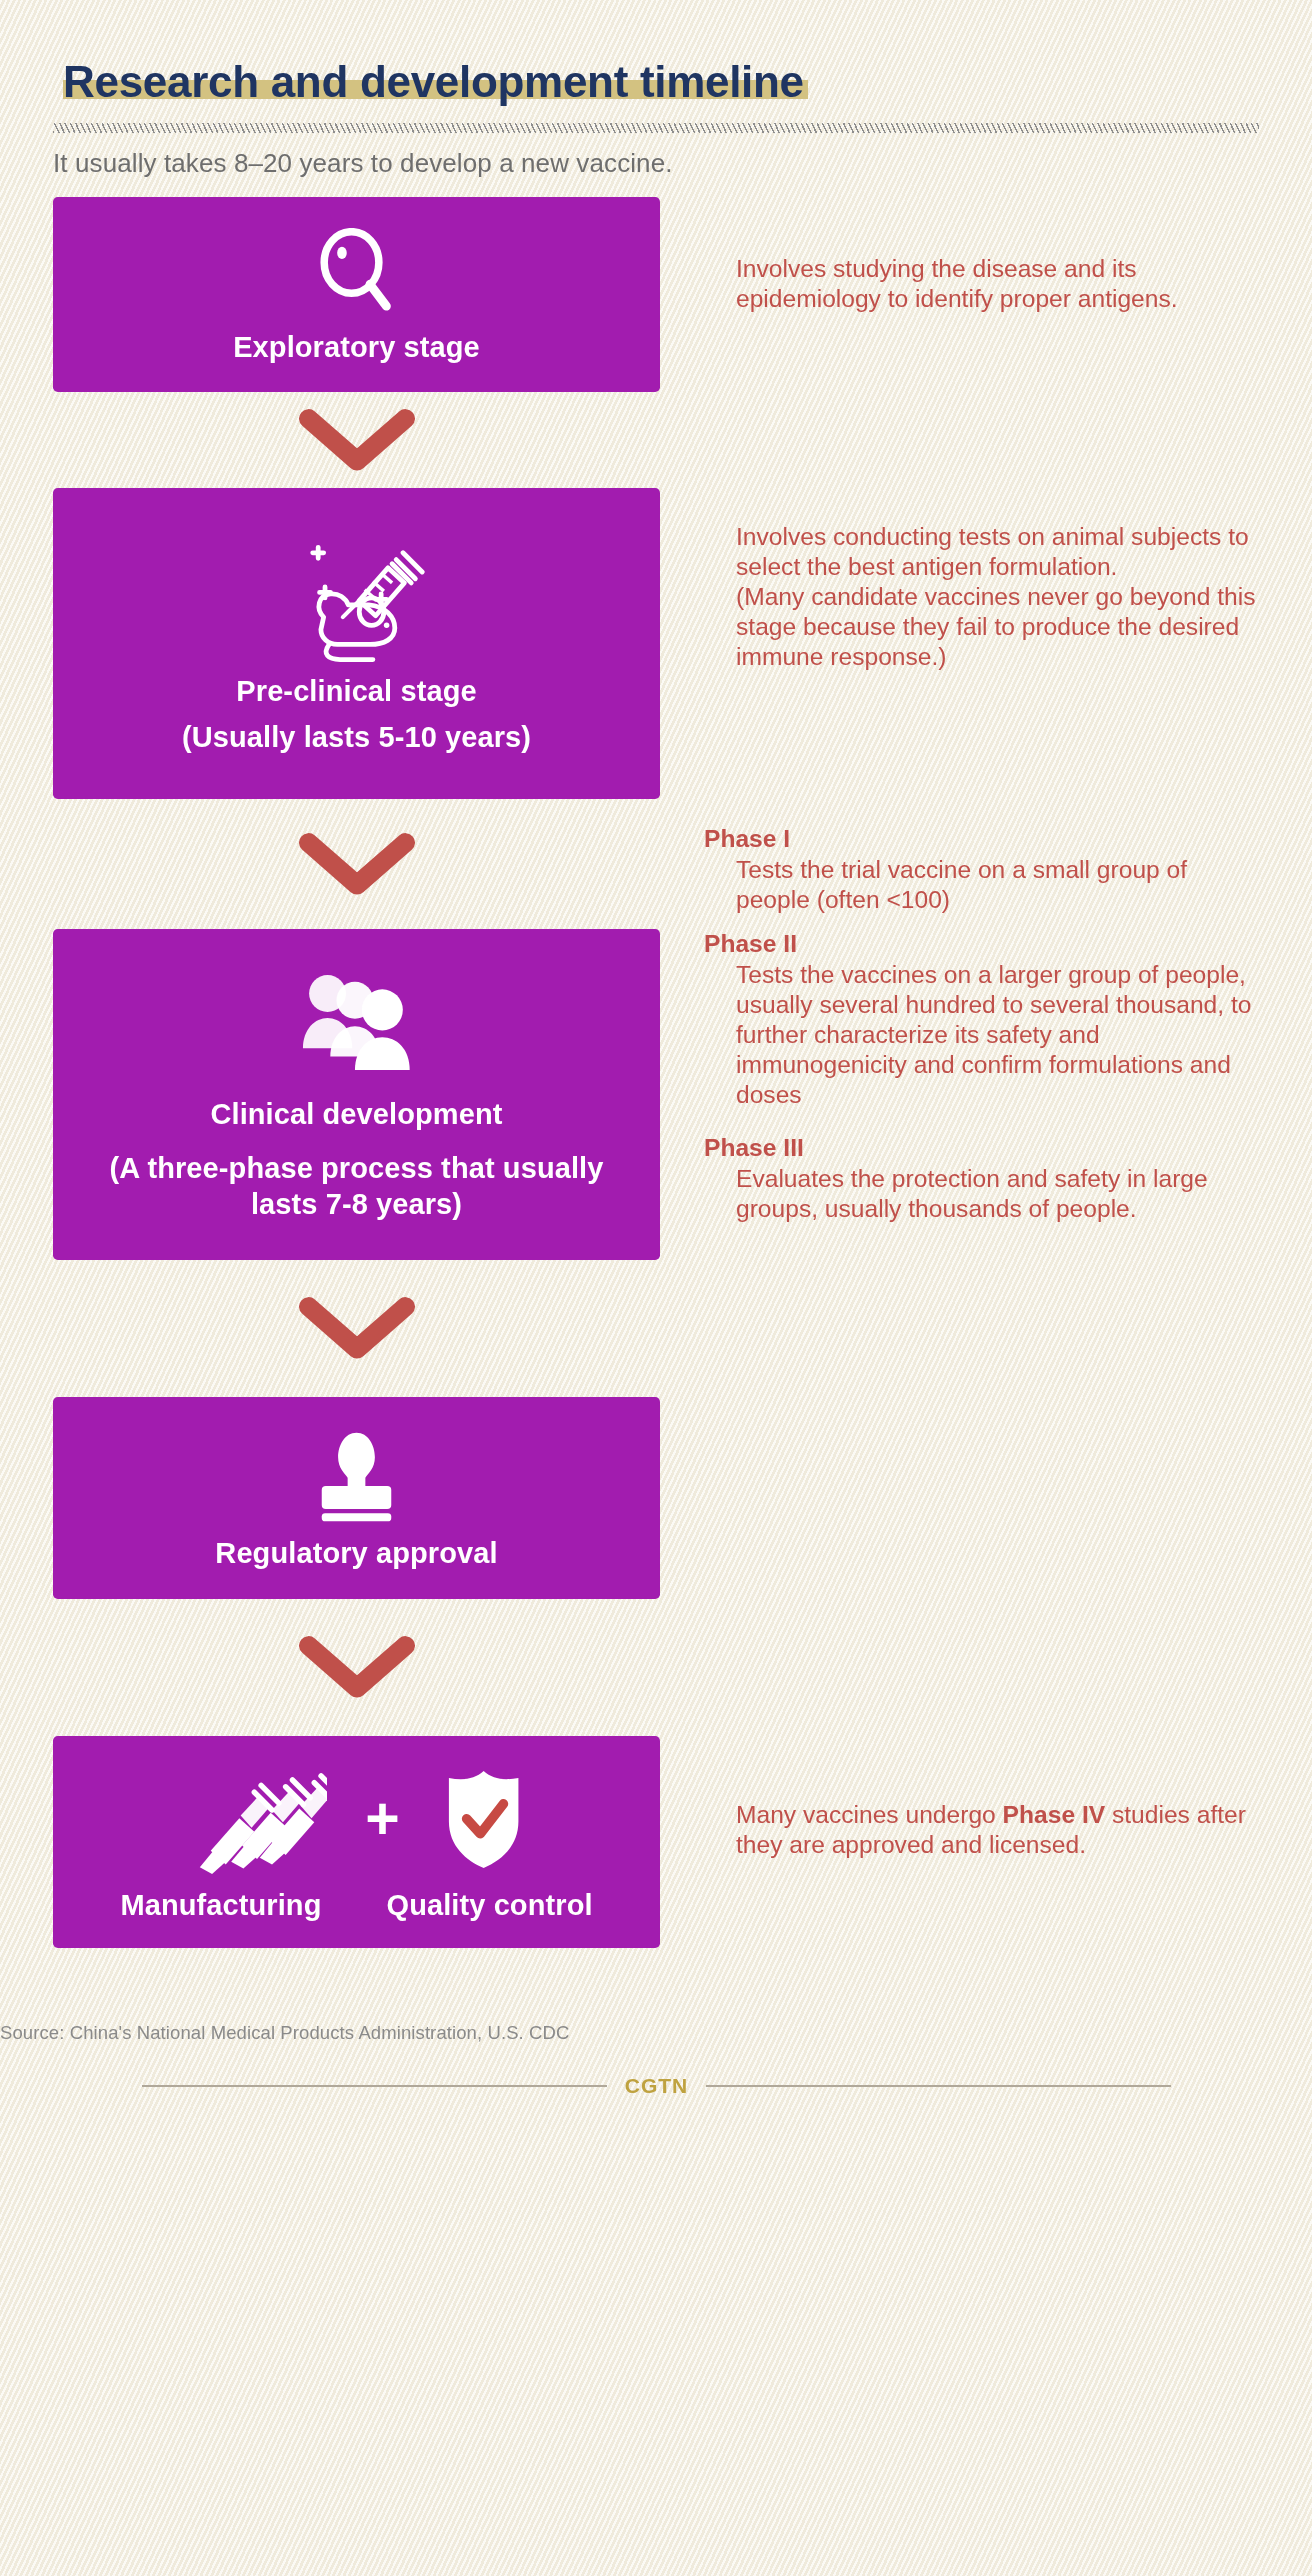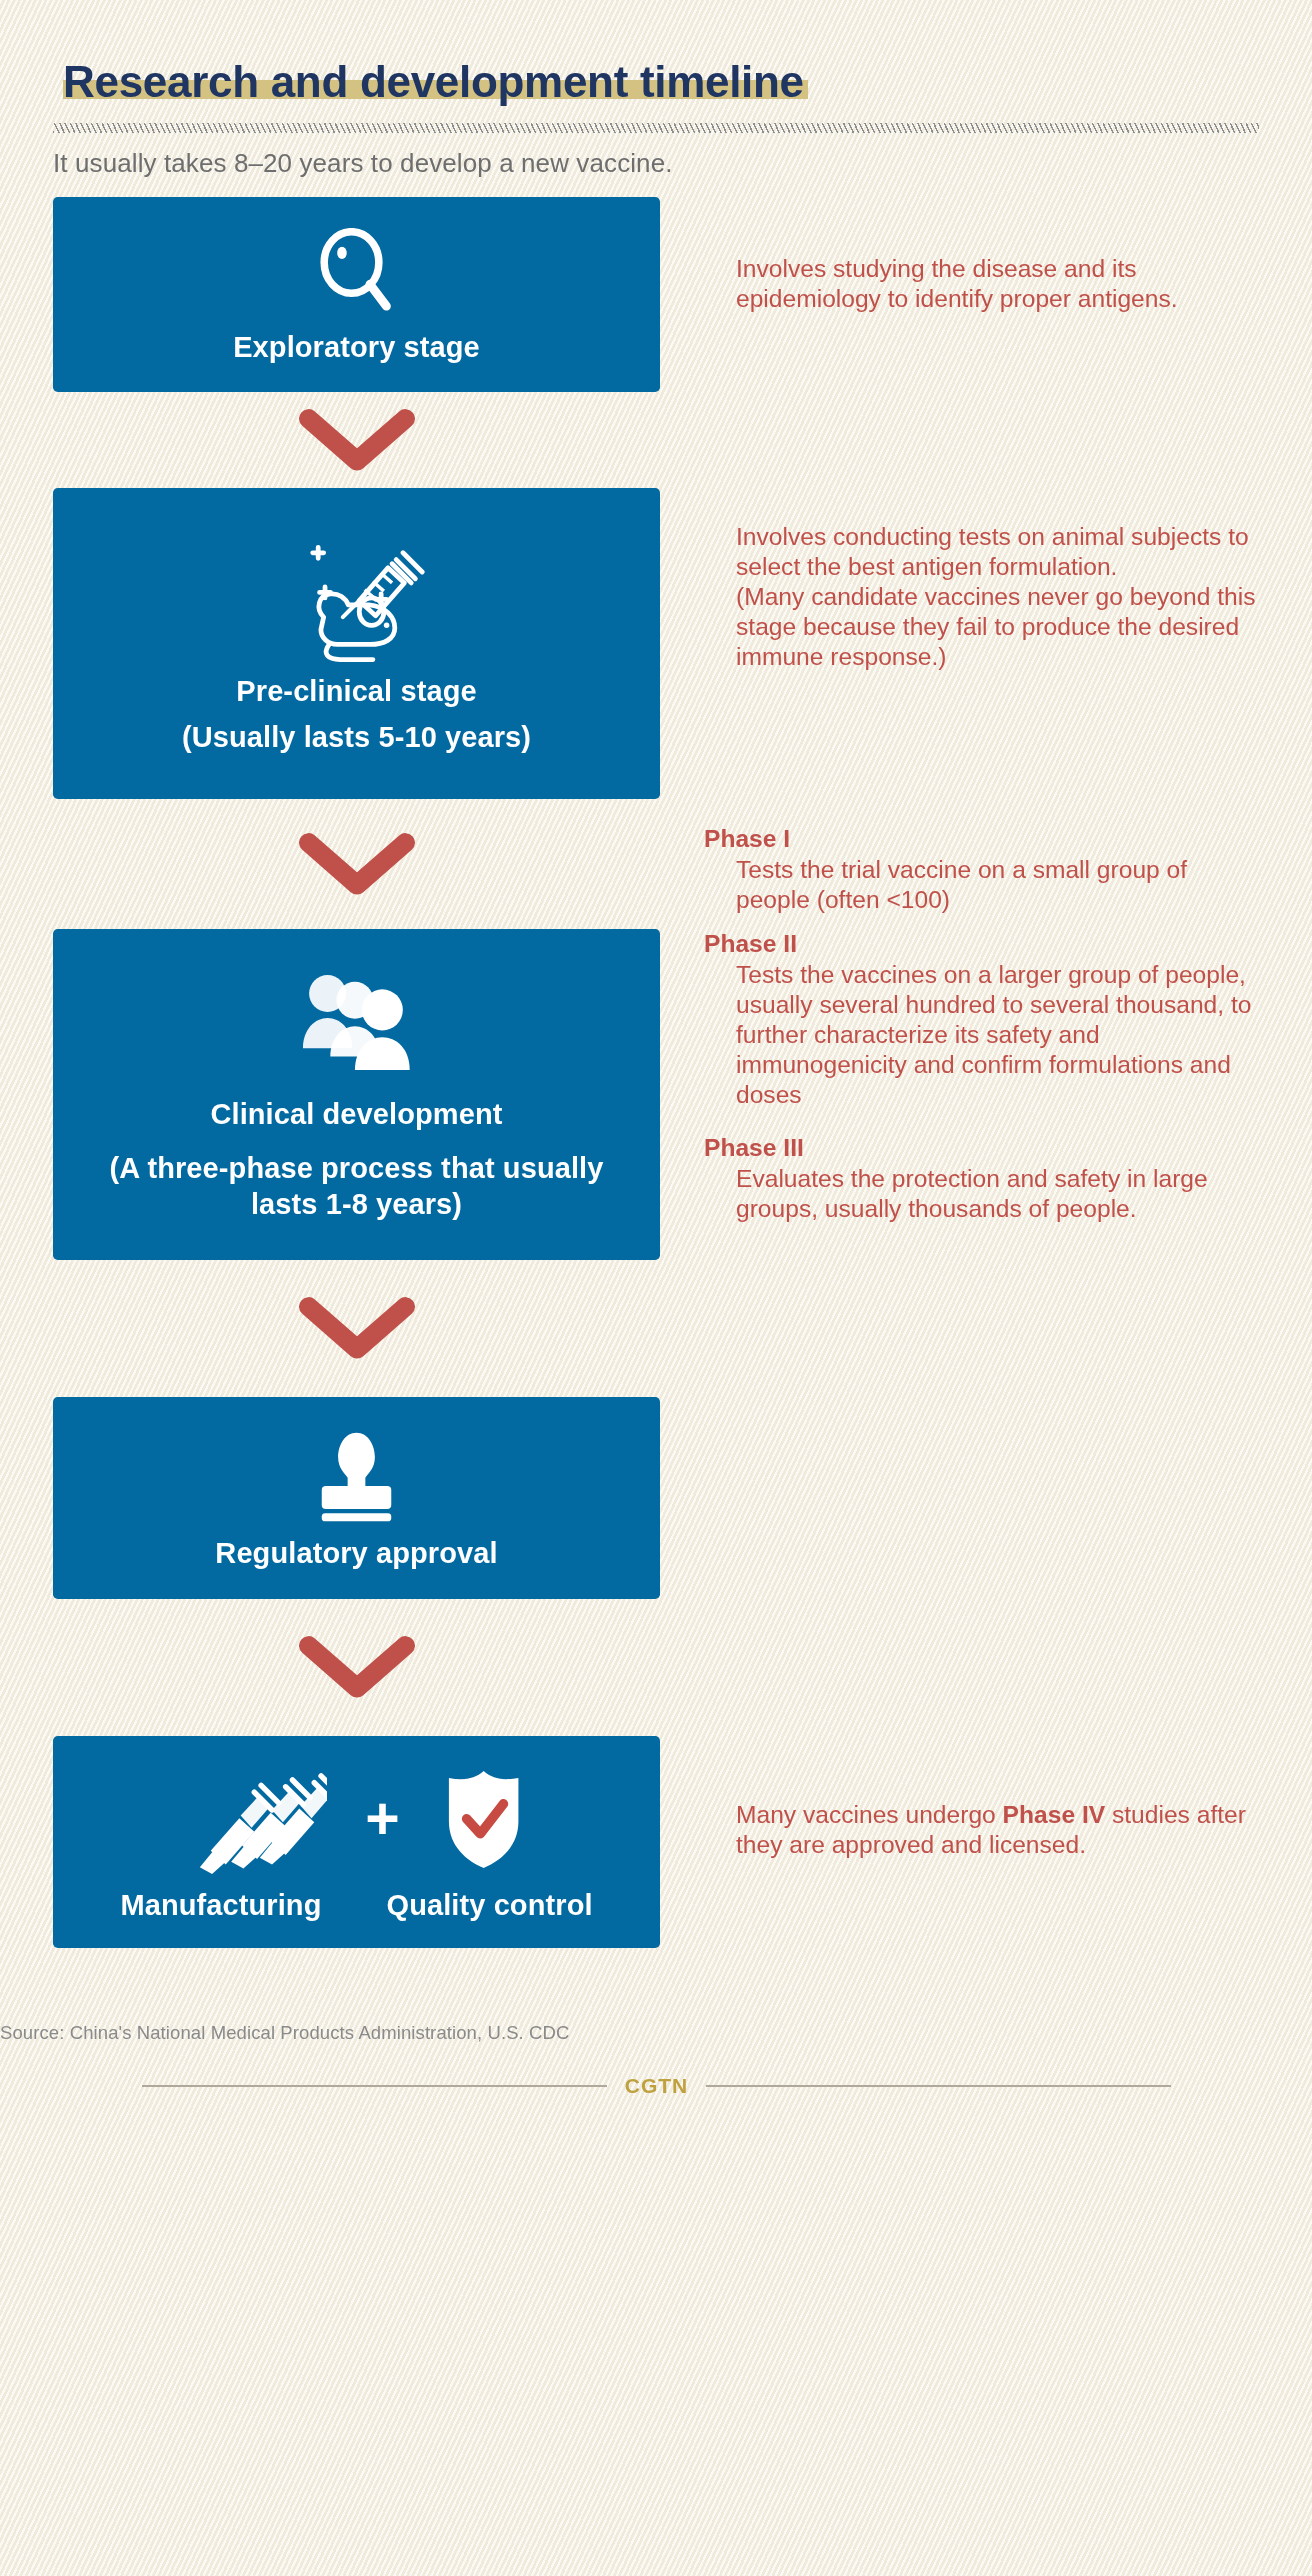--- a/index.html
+++ b/index.html
@@ -110,21 +110,21 @@
   .right-col {
     flex: 1 1 auto;
     padding-left: 44px;
     padding-right: 48px;
   }
 
   
   .stage-card {
     margin-left: 53px;
     width: 607px;
-    background-color: #0369a1;
+    background-color: #a21caf;
     border-radius: 4.8px;
     box-sizing: border-box;
     display: flex;
     flex-direction: column;
     align-items: center;
     justify-content: center;
     color: #ffffff;
   }
   .card-icon {
     display: flex;
@@ -318,21 +318,21 @@
               <path d="M16 114 C16 86 34 70 52 70 C70 70 88 86 88 114 Z" fill="#ffffff" opacity="0.92"></path>
 
               <circle cx="92" cy="44" r="27" fill="#ffffff" opacity="0.96"></circle>
               <path d="M56 126 C56 98 74 82 92 82 C110 82 128 98 128 126 Z" fill="#ffffff" opacity="0.96"></path>
 
               <circle cx="132" cy="58" r="30" fill="#ffffff"></circle>
               <path d="M92 146 C92 114 112 98 132 98 C152 98 172 114 172 146 Z" fill="#ffffff"></path>
             </svg>
           </div>
           <div class="card-label">Clinical development</div>
-          <div class="card-sublabel" style="margin-top:18px; max-width:568px;">(A three-phase process that usually lasts 1-8 years)</div>
+          <div class="card-sublabel" style="margin-top:18px; max-width:568px;">(A three-phase process that usually lasts 7-8 years)</div>
         </div>
       </div>
       <div class="right-col" style="padding-top:0;">
         <div class="phase-block">
           <div class="phase-heading">Phase II</div>
           <p class="desc">Tests the vaccines on a larger group of people, usually several hundred to several thousand, to further characterize its safety and immunogenicity and confirm formulations and doses</p>
         </div>
         <div class="phase-block">
           <div class="phase-heading">Phase III</div>
           <p class="desc">Evaluates the protection and safety in large groups, usually thousands of people.</p>

